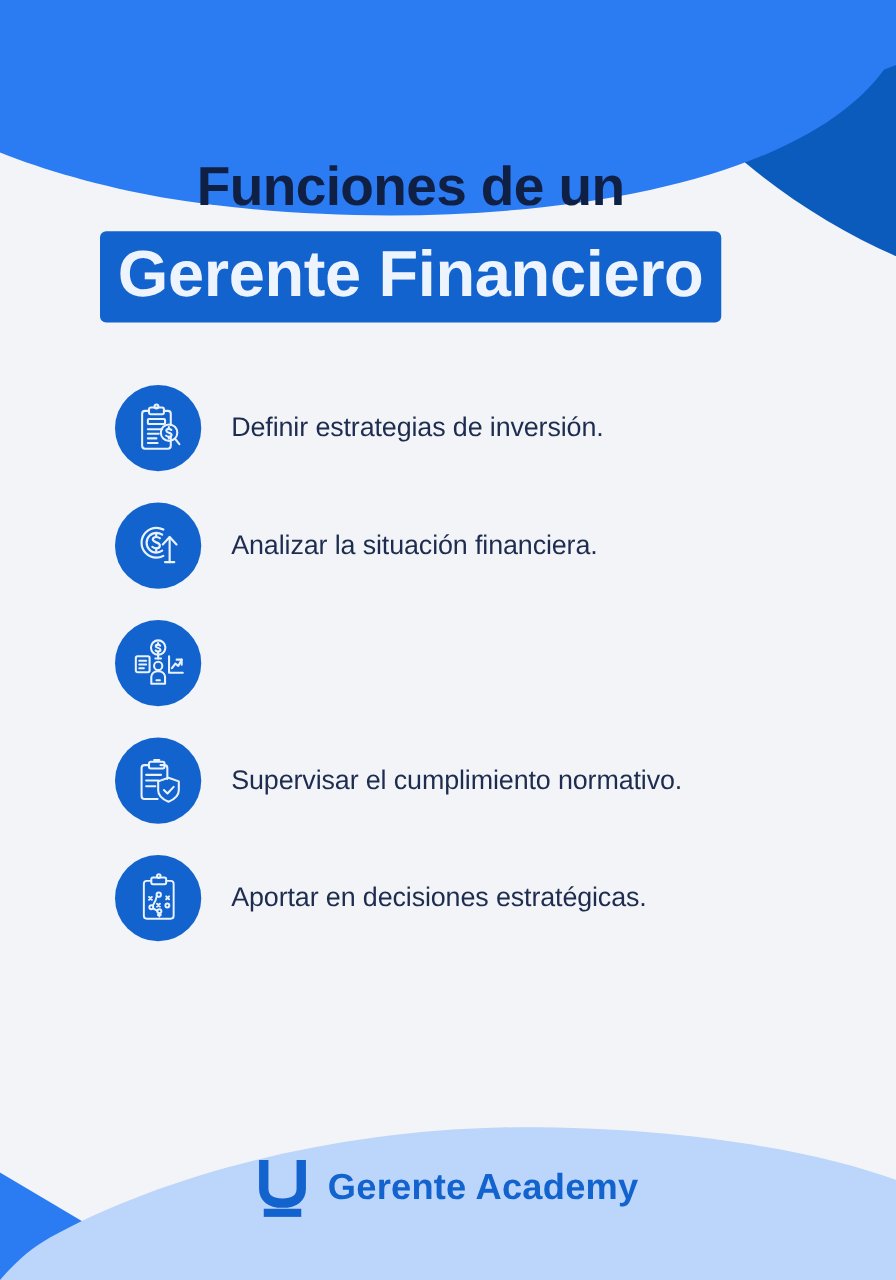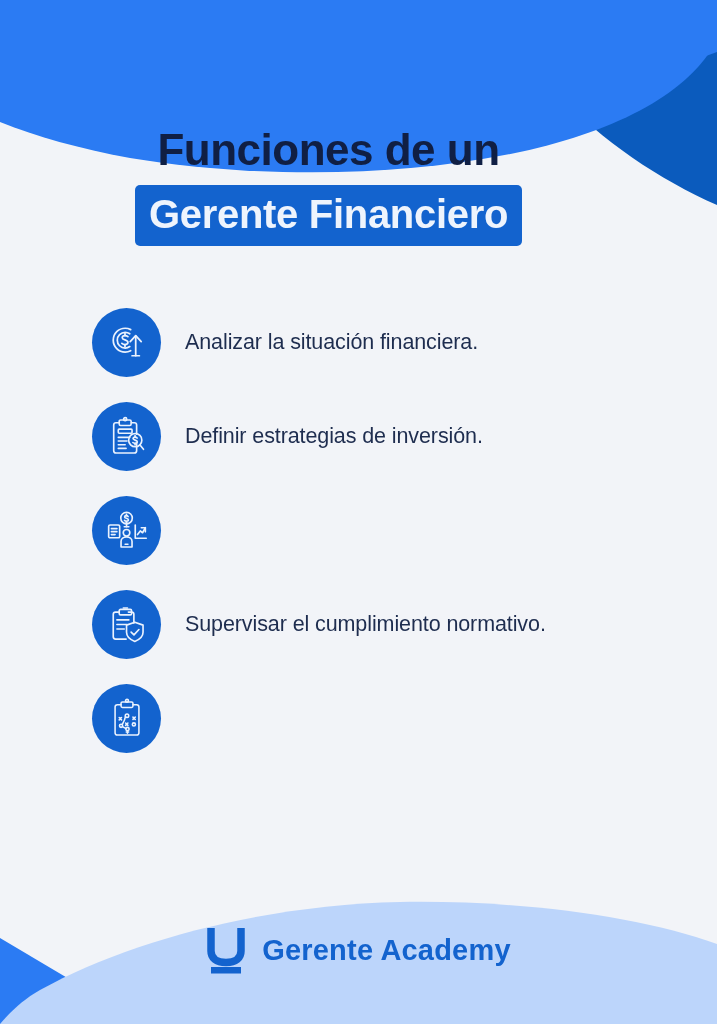--- a/index.html
+++ b/index.html
@@ -45,21 +45,21 @@
     letter-spacing: -0.5px;
     line-height: 1.08;
     margin: 0;
   }
   .title-highlight-wrap {
     margin-top: 11px;
     line-height: 0;
   }
   .title-highlight {
     display: inline-block;
-    font-size: 40px;
+    font-size: 52px;
     font-weight: 700;
     color: #eef4fd;
     background: #1363ce;
     border-radius: 5px;
     padding: 8px 14px 11px 14px;
     letter-spacing: -0.3px;
     line-height: 1.05;
   }
 
   
@@ -145,39 +145,20 @@
 
   <div class="header">
     <div class="title-line1">Funciones de un</div>
     <div class="title-highlight-wrap">
       <span class="title-highlight">Gerente Financiero</span>
     </div>
   </div>
 
   <div class="list">
 
-
-    <div class="list-item">
-      <span class="icon-circle">
-        <svg viewBox="0 0 48 48" fill="none" stroke="#eaf2fe" stroke-width="1.9" stroke-linecap="round" stroke-linejoin="round">
-          <path d="M28 10.5 C26.3 9.6 24.2 9 22 9 C14.8 9 9 14.8 9 22
-                   C9 29.2 14.8 35 22 35 C24.2 35 26.3 34.4 28 33.5"></path>
-          <path d="M27 15 C25.6 14 23.9 13.4 22 13.4 C17.2 13.4 13.4 17.2 13.4 22
-                   C13.4 26.8 17.2 30.6 22 30.6 C23.9 30.6 25.6 30 27 29"></path>
-          <path d="M25 18.2 C24.2 17.4 23 17 21.8 17 C20 17 18.8 18 18.8 19.3
-                   C18.8 22.1 25 21.3 25 24.4 C25 25.8 23.7 26.9 21.8 26.9
-                   C20.4 26.9 19.2 26.4 18.4 25.6"></path>
-          <path d="M21.8 14.6 L21.8 17 M21.8 26.9 L21.8 29.3"></path>
-          <path d="M33.5 39 L33.5 17.5"></path>
-          <path d="M27.5 23.5 L33.5 17 L39.5 23.5"></path>
-          <path d="M29.5 39 L37.5 39"></path>
-        </svg>
-      </span>
-      <span class="item-text">Analizar la situación financiera.</span>
-    </div>
 
     <div class="list-item">
       <span class="icon-circle">
         <svg viewBox="0 0 48 48" fill="none" stroke="#eaf2fe" stroke-width="1.8" stroke-linecap="round" stroke-linejoin="round">
           <path d="M15 9.5 L12 9.5 C10.6 9.5 9.5 10.6 9.5 12 L9.5 40
                    C9.5 41.4 10.6 42.5 12 42.5 L32 42.5 C33.4 42.5 34.5 41.4 34.5 40
                    L34.5 32"></path>
           <path d="M34.5 22 L34.5 12 C34.5 10.6 33.4 9.5 32 9.5 L29 9.5"></path>
           <path d="M17 6.5 L27 6.5 C27.8 6.5 28.5 7.2 28.5 8 L28.5 11
                    C28.5 11.8 27.8 12.5 27 12.5 L17 12.5
@@ -192,20 +173,39 @@
                    C30.6 28.8 35.2 28.2 35.2 30.4 C35.2 31.4 34.2 32.1 32.9 32.1
                    C31.9 32.1 31 31.7 30.4 31.1"></path>
           <path d="M32.8 23.6 L32.8 25.2 M32.8 32.1 L32.8 33.7"></path>
         </svg>
       </span>
       <span class="item-text">Definir estrategias de inversión.</span>
     </div>
 
     <div class="list-item">
       <span class="icon-circle">
+        <svg viewBox="0 0 48 48" fill="none" stroke="#eaf2fe" stroke-width="1.9" stroke-linecap="round" stroke-linejoin="round">
+          <path d="M28 10.5 C26.3 9.6 24.2 9 22 9 C14.8 9 9 14.8 9 22
+                   C9 29.2 14.8 35 22 35 C24.2 35 26.3 34.4 28 33.5"></path>
+          <path d="M27 15 C25.6 14 23.9 13.4 22 13.4 C17.2 13.4 13.4 17.2 13.4 22
+                   C13.4 26.8 17.2 30.6 22 30.6 C23.9 30.6 25.6 30 27 29"></path>
+          <path d="M25 18.2 C24.2 17.4 23 17 21.8 17 C20 17 18.8 18 18.8 19.3
+                   C18.8 22.1 25 21.3 25 24.4 C25 25.8 23.7 26.9 21.8 26.9
+                   C20.4 26.9 19.2 26.4 18.4 25.6"></path>
+          <path d="M21.8 14.6 L21.8 17 M21.8 26.9 L21.8 29.3"></path>
+          <path d="M33.5 39 L33.5 17.5"></path>
+          <path d="M27.5 23.5 L33.5 17 L39.5 23.5"></path>
+          <path d="M29.5 39 L37.5 39"></path>
+        </svg>
+      </span>
+      <span class="item-text">Analizar la situación financiera.</span>
+    </div>
+
+    <div class="list-item">
+      <span class="icon-circle">
         <svg viewBox="0 0 48 48" fill="none" stroke="#eaf2fe" stroke-width="1.8" stroke-linecap="round" stroke-linejoin="round">
 
           <path d="M5.5 18.5 L14.5 18.5 C15.3 18.5 16 19.2 16 20 L16 31
                    C16 31.8 15.3 32.5 14.5 32.5 L5.5 32.5
                    C4.7 32.5 4 31.8 4 31 L4 20 C4 19.2 4.7 18.5 5.5 18.5 Z"></path>
           <path d="M7 22.5 L13 22.5 M7 25.8 L13 25.8 M7 29 L11 29"></path>
 
           <circle cx="23.5" cy="11" r="6.3"></circle>
           <path d="M23.5 15.5 L23.5 20.5"></path>
           <path d="M21 20.5 L26 20.5"></path>
@@ -262,20 +262,21 @@
           <path d="M22.5 29.5 L25 32 M25 29.5 L22.5 32"></path>
           <circle cx="24" cy="21.5" r="1.9"></circle>
           <circle cx="17.5" cy="32.5" r="1.7"></circle>
           <circle cx="31.5" cy="31" r="1.7"></circle>
           <circle cx="24.5" cy="36" r="1.8"></circle>
           <path d="M19 30.8 C21 27.5 22 24.5 22.4 22.3"></path>
           <path d="M19.2 33.5 C20.8 34.5 22.2 35.2 23 35.6"></path>
           <path d="M24.5 38 L24.5 40.5 M23.2 39.3 L25.8 39.3"></path>
         </svg>
       </span>
+      <span class="item-text">Aportar en decisiones estratégicas.</span>
     </div>
 
   </div>
 
   <div class="footer">
     <svg class="logo-mark" viewBox="0 0 40 50">
       <path d="M5 3 L5 26 C5 33 10 37.5 20 37.5 C30 37.5 35 33 35 26 L35 3" fill="none" stroke="#1363ce" stroke-width="7.5" stroke-linecap="butt" stroke-linejoin="miter"></path>
       <rect x="5" y="42" width="30" height="6.5" fill="#1363ce"></rect>
     </svg>
     <span class="logo-text">Gerente Academy</span>

